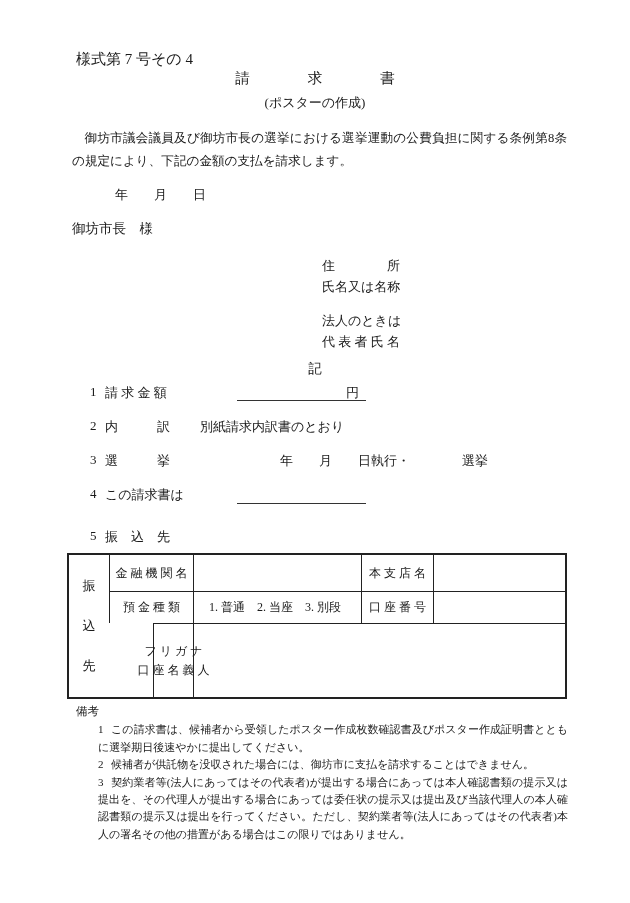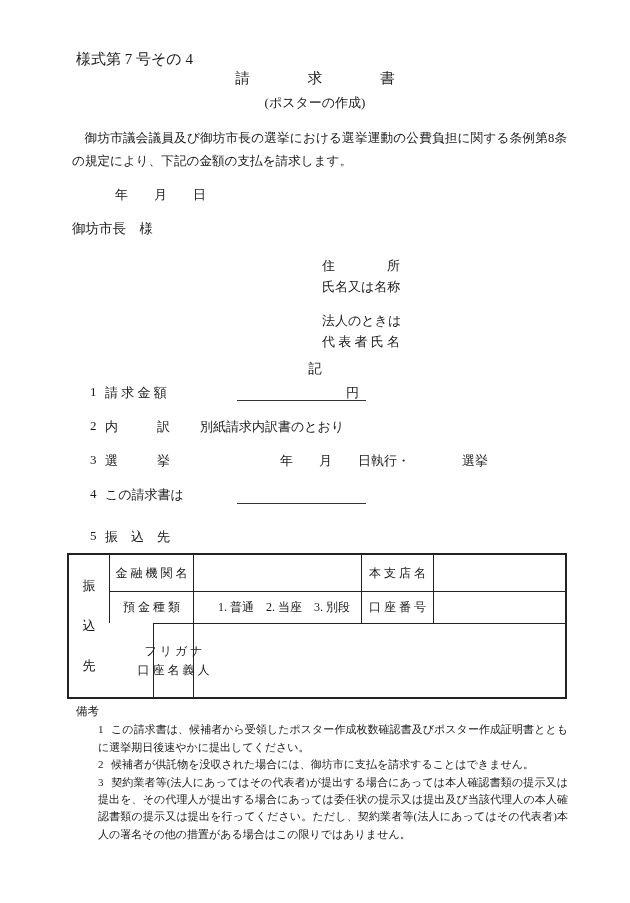--- a/index.html
+++ b/index.html
@@ -61,21 +61,21 @@
   }
   .payee-table .cell { display: flex; align-items: center; justify-content: center; white-space: pre; text-align: right; }
   .payee-table .bl { border-left: 1px solid #222; }
   .payee-table .bt { border-top: 1px solid #222; }
   .row-header {
     grid-column: 1; grid-row: 1 / 4;
     display: flex; flex-direction: column;
     justify-content: space-evenly; align-items: center;
     font-size: 13px;
   }
-  .opts-cell { justify-content: flex-start !important; padding-left: 24px; }
+  .opts-cell { justify-content: flex-start !important; padding-left: 15px; }
   .two-line-label {
     flex-direction: column; line-height: 19px; margin-left: 44px;
   }
   .merged-blank { grid-column: 3 / 6; }
 
   .notes { position: absolute; top: 703px; left: 76px; width: 492px; font-size: 11px; line-height: 17.4px; }
   .notes-header { margin-bottom: 1px; font-size: 11.5px; font-family: Liberation Serif, serif; }
   .note { position: relative; padding-left: 22px; text-align: justify; }
   .note .note-no { display: inline-block; width: 13px; }
 </style>

